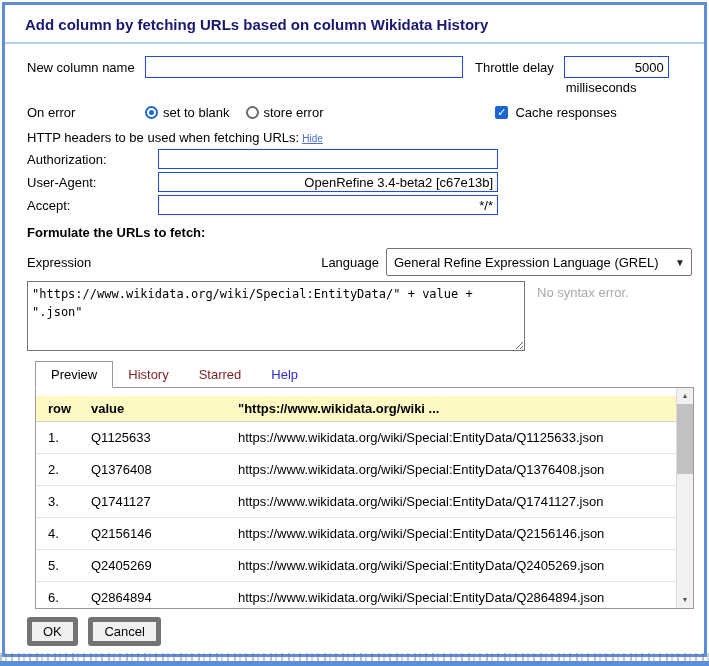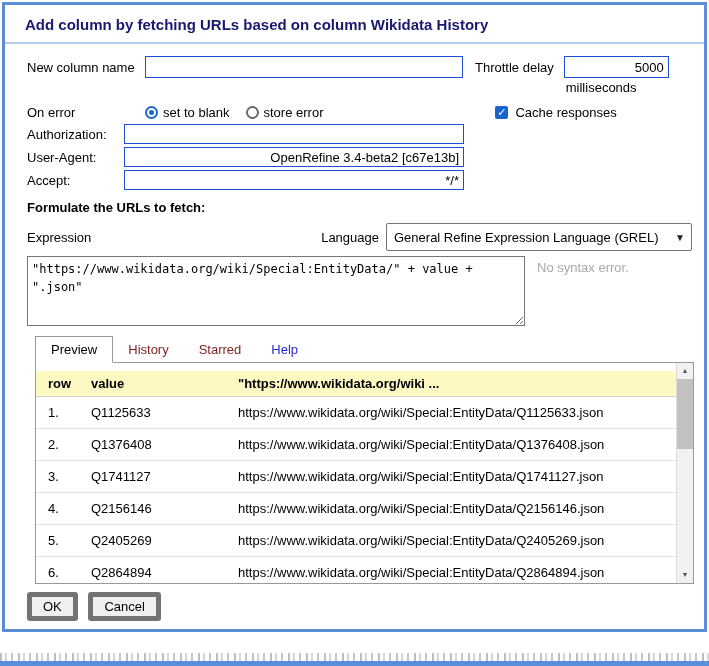--- a/index.html
+++ b/index.html
@@ -57,21 +57,21 @@
   .checkbox {
     width: 13px; height: 13px; background: #1a66d0; border-radius: 2px;
     color: #fff; font-size: 11px; line-height: 13px; text-align: center;
     margin-right: 7px; flex: none;
   }
 
   .headers-title { margin-top: 10px; }
   .hide-link { font-size: 10px; color: #4a6fd4; text-decoration: underline; margin-left: 3px; cursor: pointer; }
 
   .hrows { margin-top: 4px; }
-  .hrow { display: flex; margin-bottom: 3px; align-items: center; }
+  .hrow { display: flex; margin-bottom: 3px; align-items: center; gap: 34px; }
   .hrow label { width: 97px; }
   .inp-header { width: 340px; height: 20px; }
 
   .formulate { margin-top: 10px; font-weight: bold; }
 
   .row-expr { margin-top: 8px; align-items: center; }
   .lang-group { margin-left: auto; display: flex; align-items: center; margin-right: 2px; }
   .lang-label { margin-right: 7px; }
   .select {
     width: 306px; height: 28px; border: 1px solid #767676; border-radius: 2px;
@@ -172,20 +172,23 @@
       <div class="radio-opt">
         <span class="radio unsel"></span>
         <span>store error</span>
       </div>
       <div class="cache-group">
         <span class="checkbox">✓</span>
         <span>Cache responses</span>
       </div>
     </div>
 
+    <div class="headers-title">
+      <span>HTTP headers to be used when fetching URLs:</span><a class="hide-link">Hide</a>
+    </div>
     <div class="hrows">
       <div class="hrow">
         <label>Authorization:</label>
         <input class="inp inp-header" value="" style="">
       </div>
       <div class="hrow">
         <label>User-Agent:</label>
         <input class="inp inp-header" value="OpenRefine 3.4-beta2 [c67e13b]" style="">
       </div>
       <div class="hrow">

